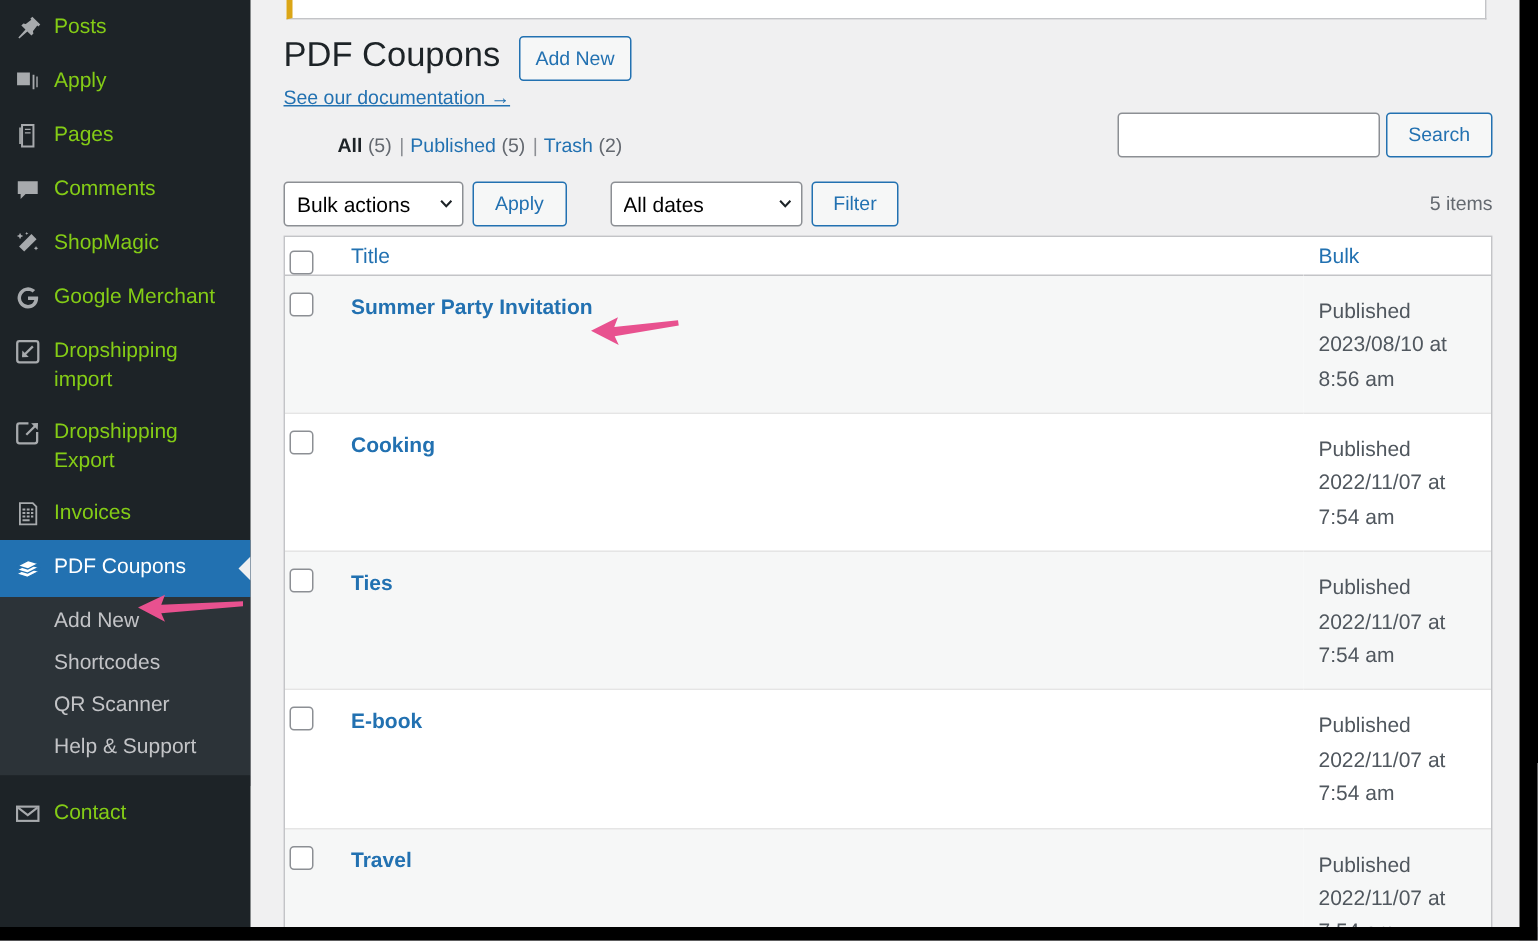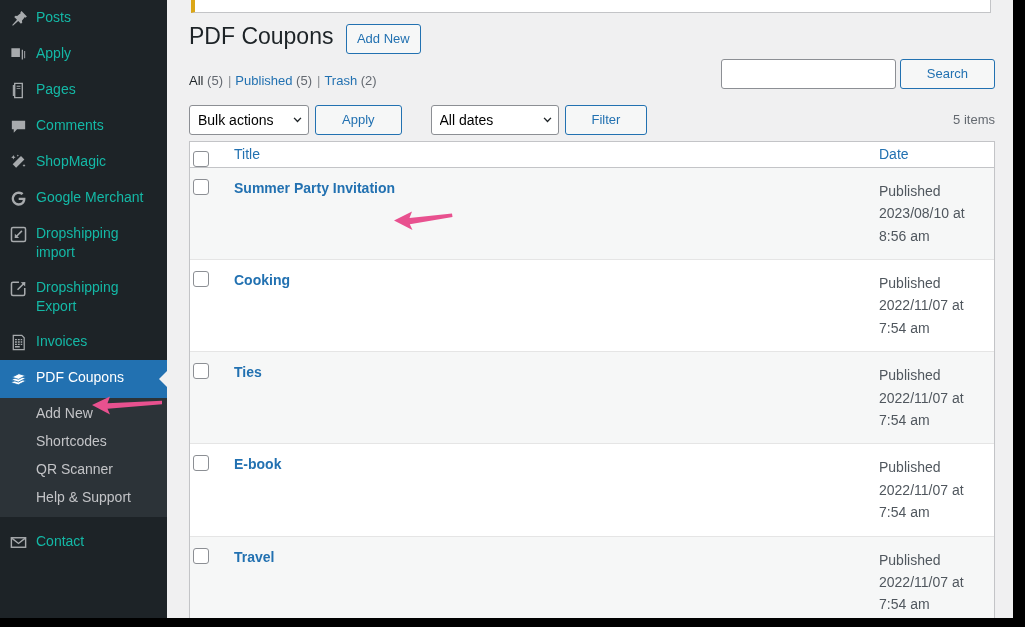--- a/index.html
+++ b/index.html
@@ -38,21 +38,21 @@
   .menu-top .mi-icon {
     width: 36px;
     min-width: 36px;
     display: flex;
     align-items: flex-start;
     justify-content: center;
     padding-top: 1px;
     color: #a7aaad;
   }
   .menu-top .mi-label {
-    color: #14b8a6;
+    color: #84cc16;
     line-height: 19px;
     padding-right: 10px;
     white-space: pre-line;
   }
   .menu-top.current {
     background: #2271b1;
   }
   .menu-top.current .mi-label { color: #fff; font-weight: 400; }
   .menu-top.current .mi-icon { color: #fff; }
   .menu-top.current:after {
@@ -150,21 +150,21 @@
     display: block;
   }
   ul.subsubsub li {
     display: inline-block;
     margin: 0;
     padding: 0;
     white-space: nowrap;
   }
   ul.subsubsub li .sep { color: #8c8f94; padding: 0 4px 0 5px; }
   ul.subsubsub a { color: #2271b1; text-decoration: none; cursor: pointer; }
-  ul.subsubsub a.current { color: #1d2327; font-weight: 400; text-decoration: none; }
+  ul.subsubsub a.current { color: #1d2327; font-weight: 700; text-decoration: none; margin-left: 36px; }
   ul.subsubsub .count { color: #646970; font-weight: 400; }
 
   .tablenav {
     position: relative;
     height: 34px;
     margin: 9px 0 4px 0;
     display: flex;
     align-items: center;
   }
   .tablenav .actions { display: flex; align-items: center; gap: 6px; }
@@ -187,21 +187,21 @@
     position: absolute;
     right: 7px; top: 50%;
     margin-top: -3px;
     width: 9px; height: 6px;
     pointer-events: none;
   }
   .button-secondary {
     height: 30px;
     font-size: 13px;
     line-height: 28px;
-    padding: 0 26px;
+    padding: 0 14px;
     background: #f6f7f7;
     color: #2271b1;
     border: 1px solid #2271b1;
     border-radius: 3px;
     cursor: pointer;
     font-family: "Liberation Sans", sans-serif;
   }
   .search-box {
     position: absolute;
     right: 0; top: -44px;
@@ -433,20 +433,21 @@
   <div class="edge-sidebar-bottom"></div>
 
   <div id="wpcontent">
     <div id="wpbody">
 
       <div class="notice-partial"></div>
 
       <h1 class="wp-heading-inline">PDF Coupons</h1>
       <span class="page-title-action">Add New</span>
 
+      <span class="doc-link">See our documentation →</span>
 
       <ul class="subsubsub">
         <li><a class="current">All</a> <span class="count">(5)</span><span class="sep">|</span></li><li><a>Published</a> <span class="count">(5)</span><span class="sep">|</span></li><li><a>Trash</a> <span class="count">(2)</span></li>
       </ul>
 
       <div class="tablenav">
         <div class="actions">
           <span class="select-wrap">
             <select class="wp-select" style="width:120px">
               <option>Bulk actions</option>
@@ -475,21 +476,21 @@
         <span class="displaying-num">5 items</span>
       </div>
 
       <table class="wp-list-table">
         <thead>
           <tr>
             <th class="check-column">
               <span class="cb"></span>
             </th>
             <th>Title</th>
-            <th style="width:125px">Date</th>
+            <th style="width:125px">Bulk</th>
           </tr>
         </thead>
         <tbody>
           <tr class="row alt">
             <td class="check-column"><span class="cb"></span></td>
             <td class="column-title">
               <a class="row-title">Summer Party Invitation</a>
             </td>
             <td class="column-date">
               <span class="dt">Published</span>

